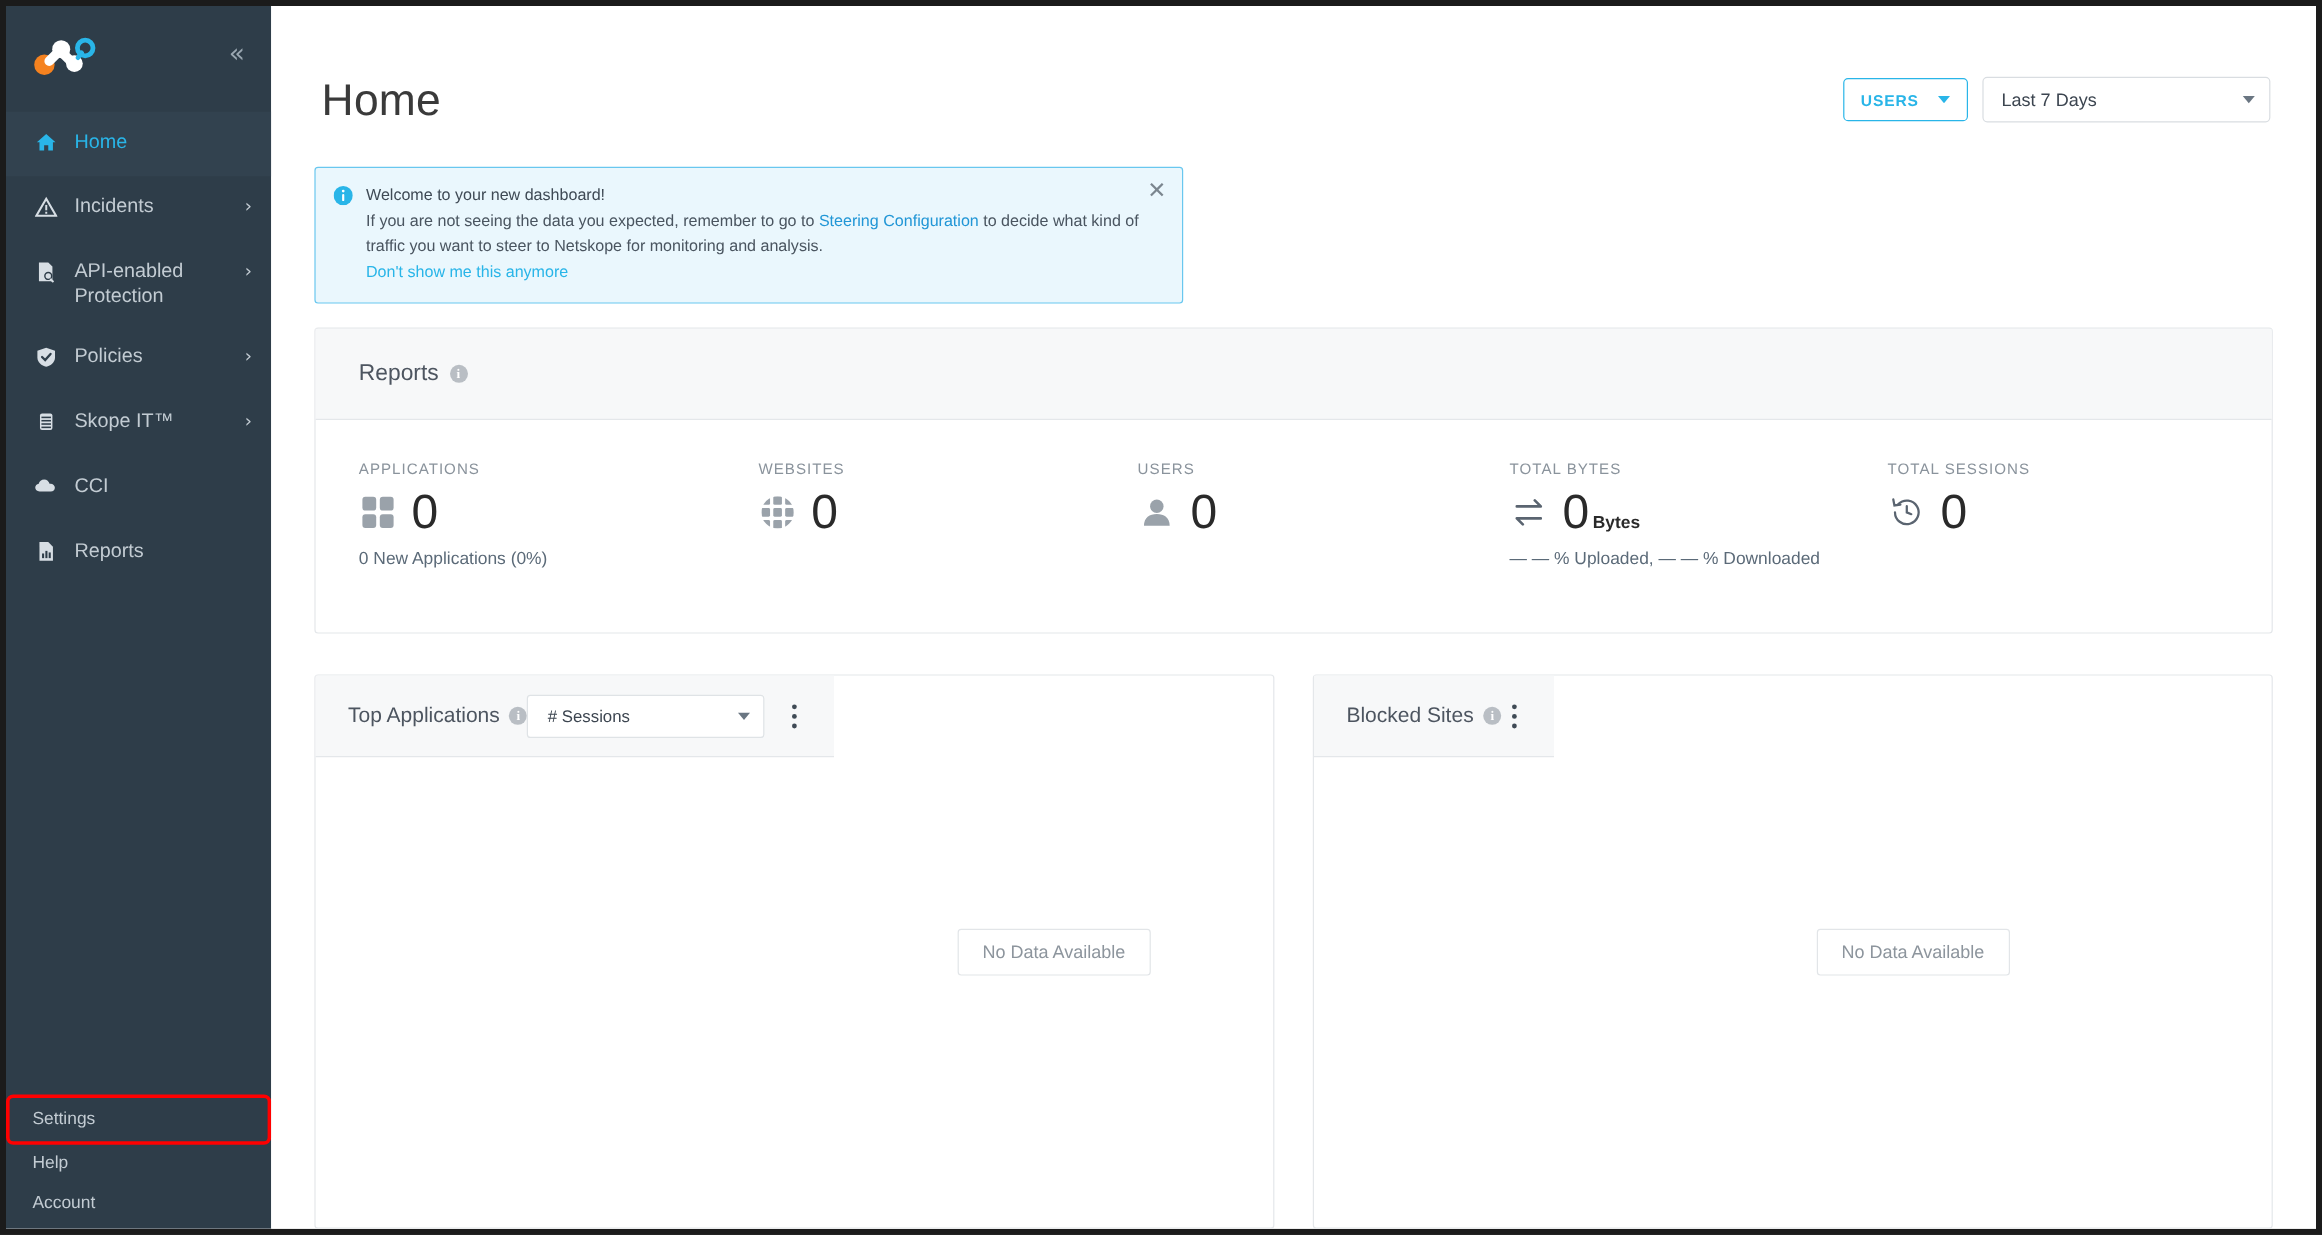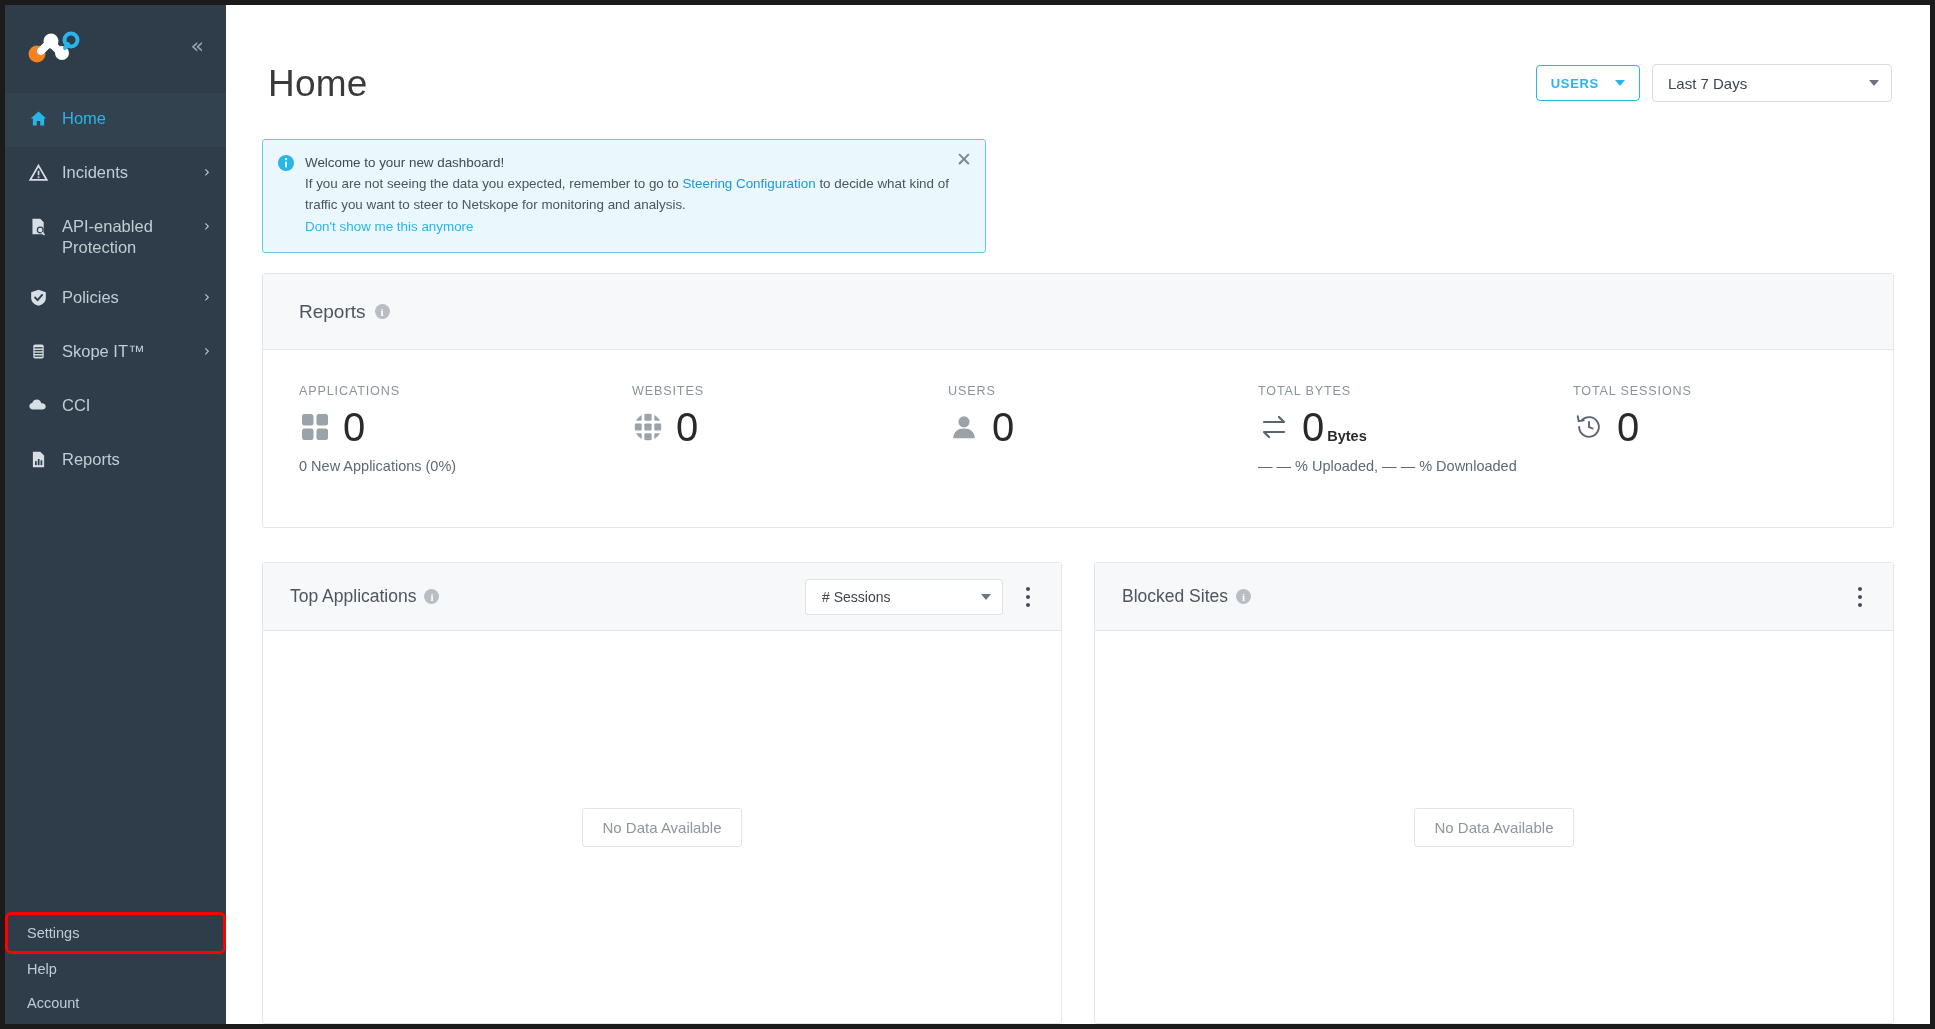--- a/index.html
+++ b/index.html
@@ -248,21 +248,21 @@
   }
 
   
   .widgets { display: flex; gap: 32px; margin-top: 34px; }
   .widget {
     flex: 1;
     border: 1px solid #e4e7ea;
     border-radius: 3px;
     background: #fff;
     height: 462px;
-    display: flex; flex-direction: column;
+    display: flex; flex-direction: row;
   }
   .widget-head {
     background: #f7f8f9;
     border-bottom: 1px solid #e4e7ea;
     height: 68px;
     display: flex; align-items: center; justify-content: space-between;
     padding: 0 22px 0 27px;
   }
   .widget-title {
     font-size: 17.5px; color: #4d5560; font-weight: 400;

